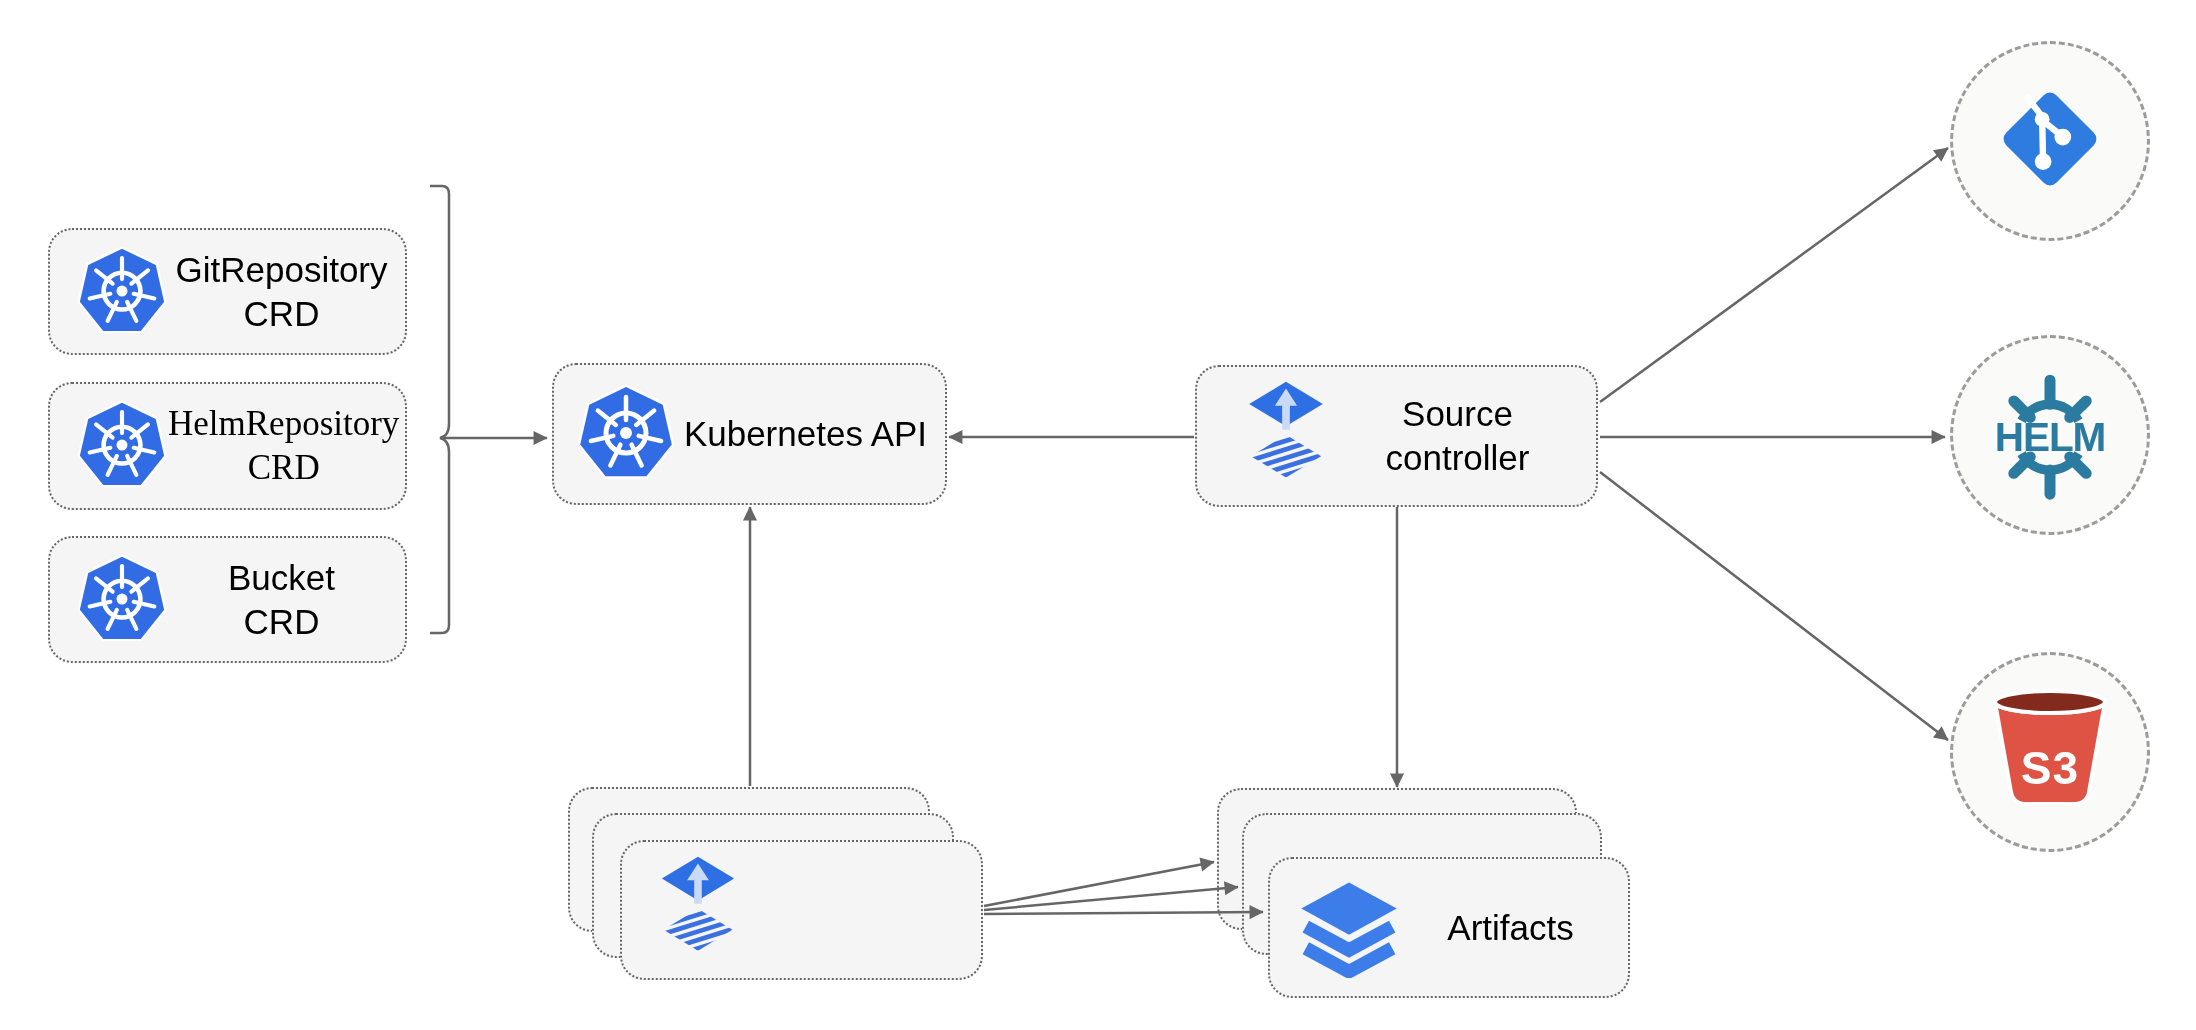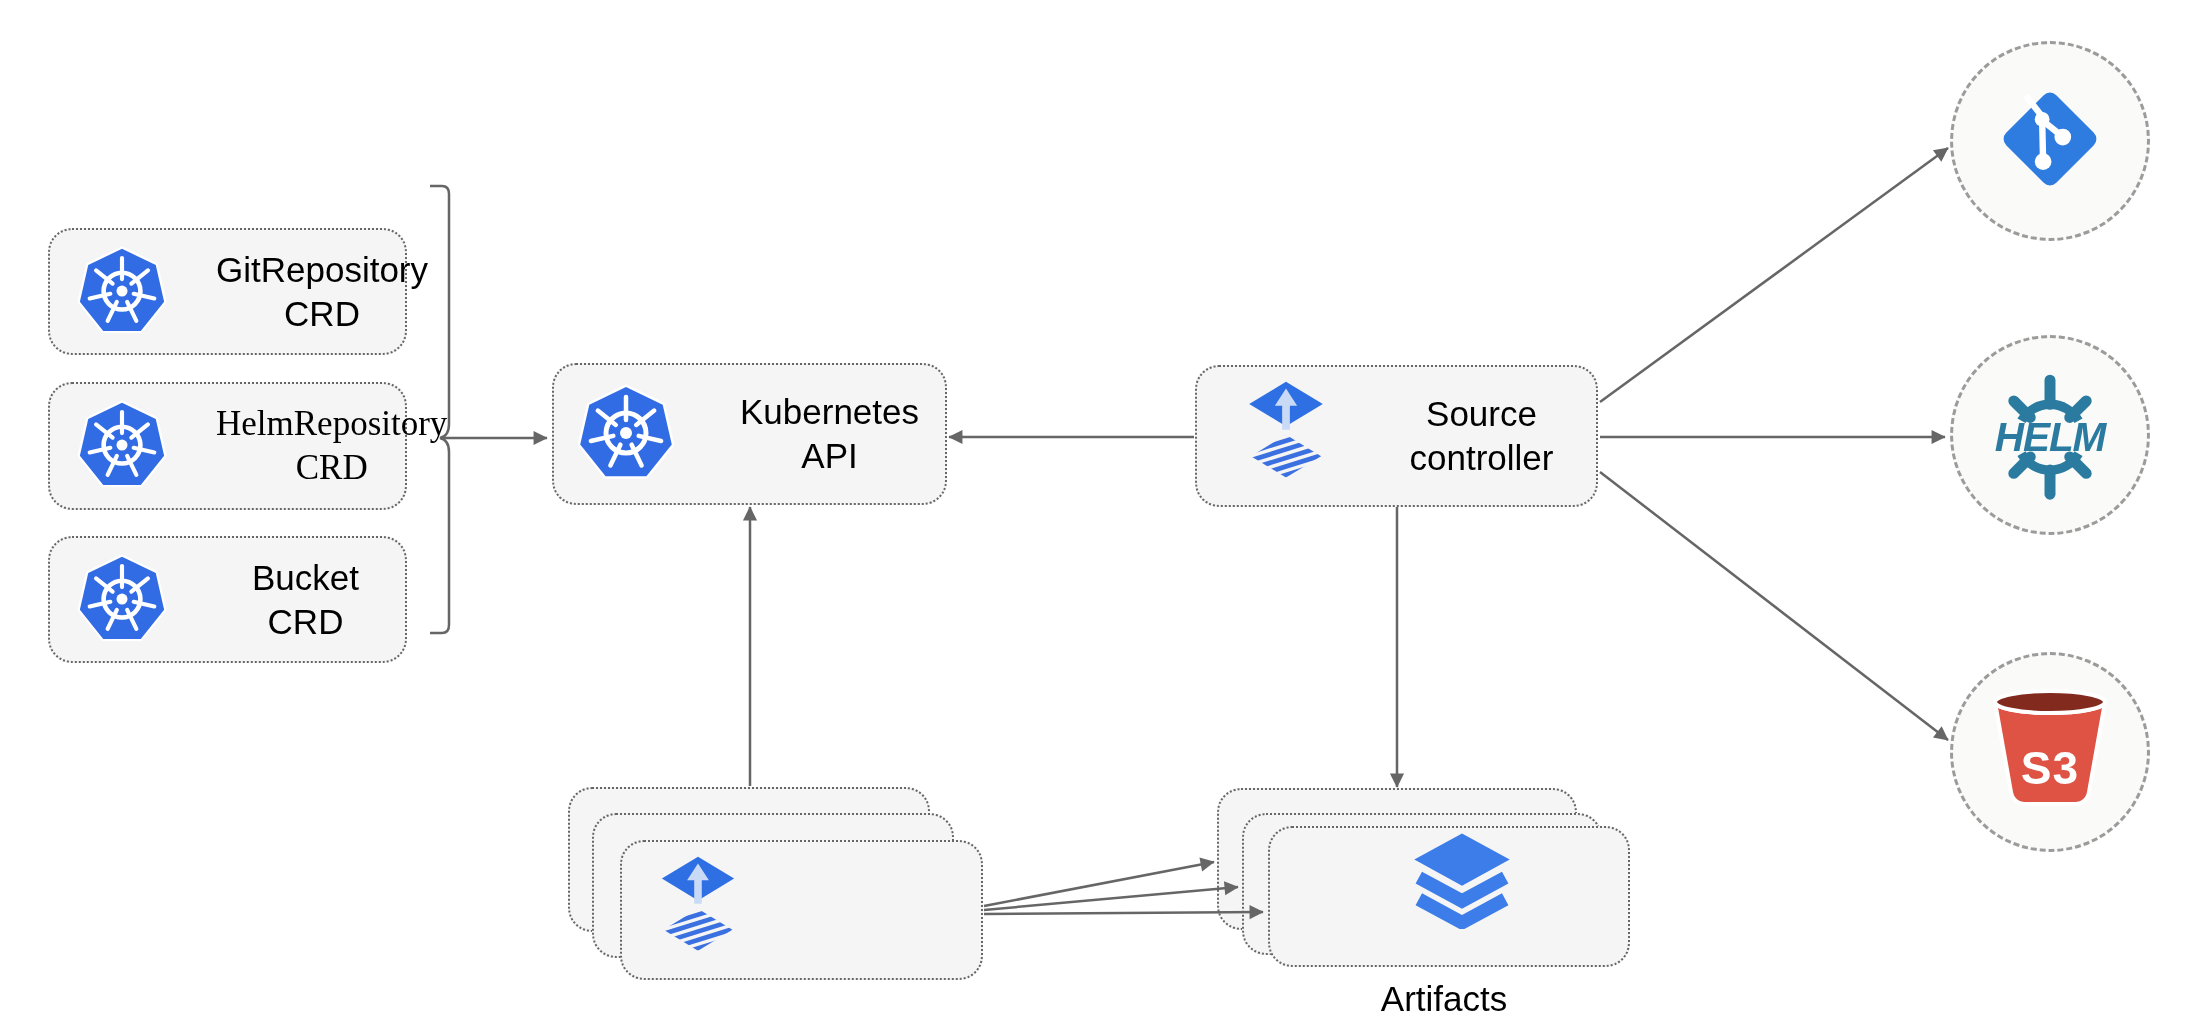--- a/index.html
+++ b/index.html
@@ -7,21 +7,20 @@
   .canvas{position:relative;width:2196px;height:1030px;background:#ffffff;overflow:hidden;}
 
   .node{
     position:absolute;
     background:#F5F5F5;
     border:2px dotted #666666;
     border-radius:24px;
     display:flex;
     align-items:center;
     box-sizing:border-box;
-    gap:48px;
   }
   .node .iconwrap{flex:none;display:flex;align-items:center;justify-content:center;}
   .node .label{
     flex:1;
     text-align:center;
     font-size:35px;
     line-height:44px;
     color:#000;
     padding-right:10px;
   }
@@ -188,38 +187,38 @@
   <div class="node" style="left:620px;top:840px;width:363px;height:140px;">
     <span class="iconwrap" style="margin-left:34px;">
       <svg width="84" height="111">
           <use href="#sym-flux"></use>
         </svg>
     </span>
   </div>
 
   <div class="stackback" style="left:1217px;top:788px;width:360px;height:142px;"></div>
   <div class="stackback" style="left:1242px;top:813px;width:360px;height:142px;"></div>
-  <div class="node" style="left:1268px;top:826px;width:362px;height:141px;flex-direction:column;">
+  <div class="node" style="left:1268px;top:857px;width:362px;height:141px;">
     <span class="iconwrap" style="margin-left:25px;">
       <svg width="108" height="101">
           <use href="#sym-layers"></use>
         </svg>
     </span>
     <span class="label">Artifacts</span>
   </div>
 
   <div class="ext-circle" style="left:1950px;top:41px;">
     <span>
       <svg width="118" height="118">
           <use href="#sym-git"></use>
         </svg>
     </span>
   </div>
 
-  <div class="ext-circle" style="left:1950px;top:335px;font-style:italic;">
+  <div class="ext-circle" style="left:1950px;top:335px;">
     <svg width="132" height="136" viewBox="0 0 120 124">
       <use href="#sym-helm"></use>
       <text x="60" y="77" text-anchor="middle" font-size="37" font-weight="bold" fill="#2B7BA1" letter-spacing="-1" font-family="Liberation Sans, sans-serif">HELM</text>
     </svg>
   </div>
 
   <div class="ext-circle" style="left:1950px;top:652px;">
     <svg width="160" height="160" viewBox="0 0 160 160">
       <use href="#sym-s3"></use>
       <text x="80" y="112" text-anchor="middle" font-size="46" font-weight="bold" fill="#ffffff" letter-spacing="1" font-family="Liberation Sans, sans-serif">S3</text>

